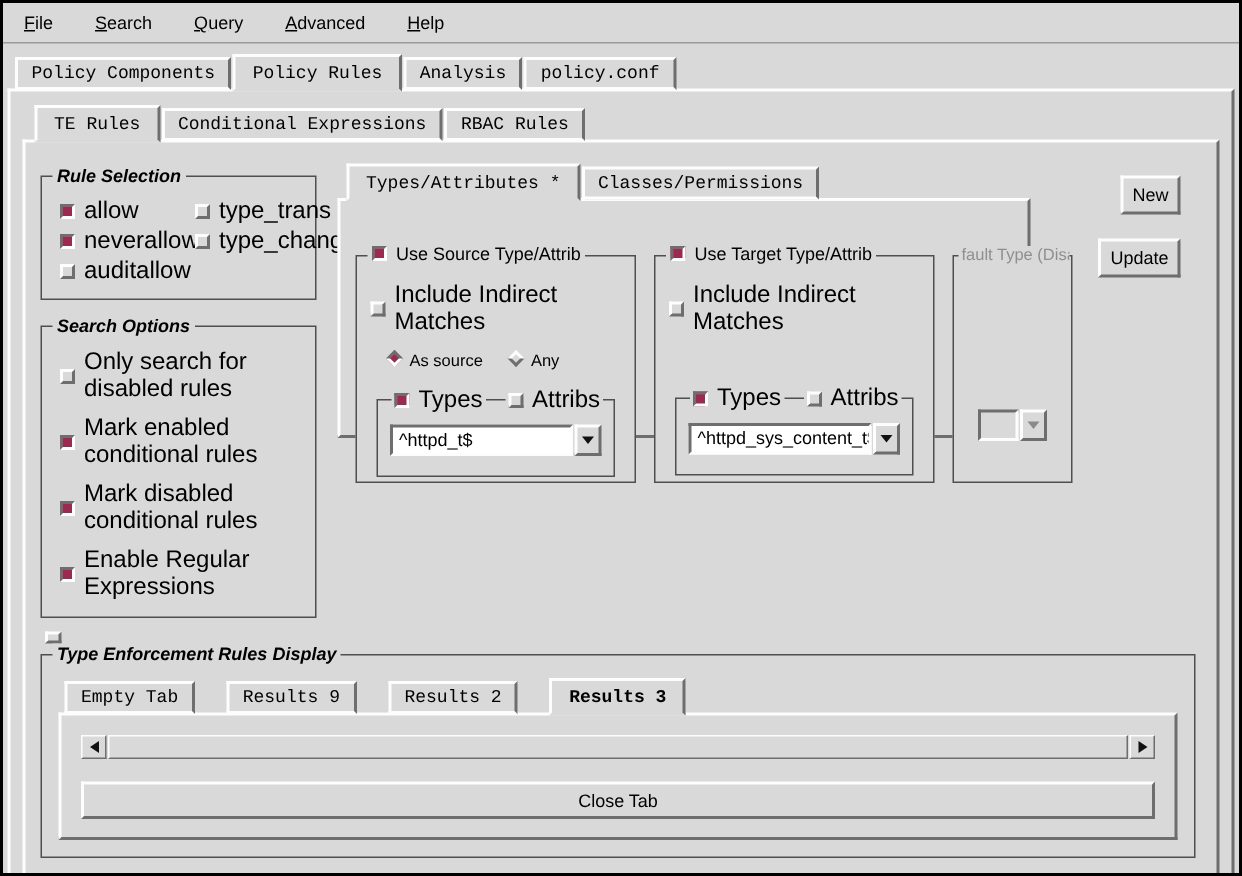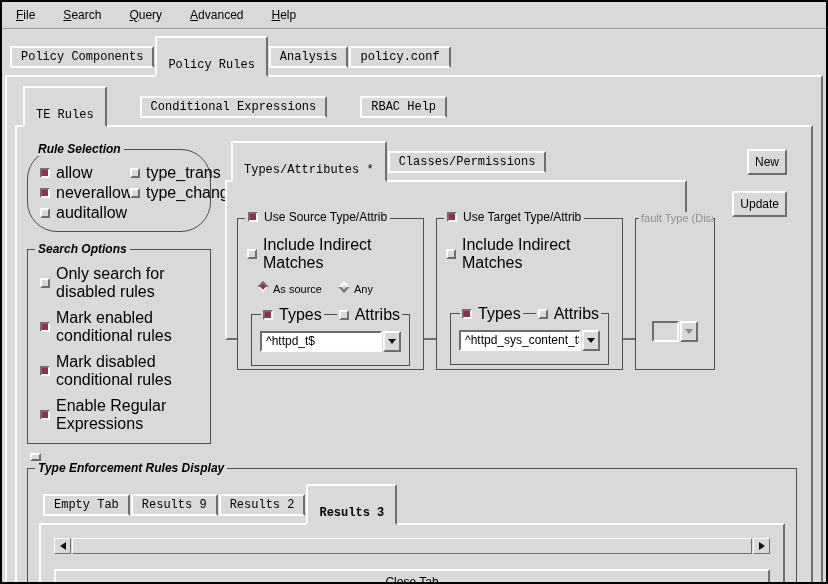--- a/index.html
+++ b/index.html
@@ -17,42 +17,42 @@
   .menu-item{display:inline-block;cursor:default;}
   .menu-item::first-letter{text-decoration:underline;}
   
   .tabbar{display:flex;align-items:center;position:relative;z-index:2;margin-bottom:-2px;font-family:Liberation Mono, monospace;}
   .tab{
     background:#d9d9d9;white-space:nowrap;cursor:default;
     border-top:2px solid #fdfdfd;border-left:2px solid #fdfdfd;border-right:2px solid #6e6e6e;
     border-bottom:2px solid #fdfdfd;
     padding:2px 9px;margin-right:1px;
   }
-  .tab.active{border-bottom-color:#d9d9d9;padding:20px 11px 3px;}
+  .tab.active{border-bottom-color:#d9d9d9;padding:4px 11px 3px;}
   .frame{background:#d9d9d9;border:2px solid;border-color:#fdfdfd #6e6e6e #6e6e6e #fdfdfd;position:relative;z-index:1;}
   .bold{font-weight:bold;}
   
   .main-tabbar{margin-left:8px;margin-top:7px;}
   .main-frame{flex:1;margin:0 3px 8px;display:flex;flex-direction:column;padding:9px 6px 6px;}
-  .sub-tabbar{margin-left:10px;gap:32px;}
+  .sub-tabbar{margin-left:10px;}
   .sub-frame{flex:1;margin:0 2px 2px;padding:12px 10px 14px;display:flex;flex-direction:column;}
   .top-row{display:flex;gap:14px;flex:none;align-items:flex-start;}
   
   .group{border:1px solid #4f4f4f;position:relative;background:#d9d9d9;}
   .group-title{position:absolute;top:-8px;left:7px;background:#d9d9d9;padding:0 3px;font-weight:bold;font-style:italic;white-space:nowrap;}
   .group-check{position:absolute;top:-9px;left:7px;background:#d9d9d9;padding:0 3px;display:flex;align-items:center;gap:6px;white-space:nowrap;}
   
   .check-row{display:flex;align-items:center;gap:6px;font-size:16px;cursor:default;}
   .cb{width:10px;height:10px;flex:none;border:2px solid;border-color:#fdfdfd #6e6e6e #6e6e6e #fdfdfd;background:#d9d9d9;}
   .cb.on{background:#9c2a4e;border-color:#6e6e6e #fdfdfd #fdfdfd #6e6e6e;}
   .radio{width:8px;height:8px;transform:rotate(45deg);flex:none;border:2px solid;border-color:#fdfdfd #6e6e6e #6e6e6e #fdfdfd;background:#d9d9d9;}
   .radio.on{background:#9c2a4e;border-color:#6e6e6e #fdfdfd #fdfdfd #6e6e6e;}
   
   .left-col{width:184px;flex:none;}
-  .rule-selection{margin-top:10px;padding:13px 6px 8px 12px;border-radius:30px;}
+  .rule-selection{margin-top:10px;padding:13px 6px 8px 12px;}
   .rs-grid{display:grid;grid-auto-flow:column;grid-template-rows:repeat(3,20px);grid-template-columns:90px auto;align-items:center;}
   .search-options{margin-top:17px;padding:15px 6px 10px 12px;}
   .so-col{display:flex;flex-direction:column;gap:8px;}
   
   .middle-col{width:462px;flex:none;display:flex;flex-direction:column;}
   .ta-tabbar{margin-left:6px;margin-top:2px;}
   .ta-frame{height:160px;padding:36px 10px 0;display:flex;gap:12px;}
   .src-group,.tgt-group{width:187px;height:152px;padding:14px 9px 0;flex:none;}
   .dft-group{width:80px;height:152px;flex:none;position:relative;}
   .indirect-row{margin-top:3px;}
@@ -70,21 +70,21 @@
   .disabled-label{color:#8f8f8f;font-size:11px;position:absolute;top:-7px;left:3px;background:#d9d9d9;padding:0 2px;max-width:74px;overflow:hidden;white-space:nowrap;}
   .mini-combo{display:flex;height:21px;width:46px;margin:102px auto 0;}
   .mini-entry{flex:1;background:#d9d9d9;border:2px solid;border-color:#6e6e6e #fdfdfd #fdfdfd #6e6e6e;}
   
   .right-col{width:86px;flex:none;padding-top:10px;display:flex;flex-direction:column;gap:16px;align-items:flex-end;}
   .btn{padding:4px 6px;text-align:center;cursor:default;}
   
   .sash{width:11px;height:8px;margin:9px 0 7px 3px;flex:none;}
   
   .results-group{flex:1;margin-right:4px;padding:15px 11px 11px;display:flex;flex-direction:column;}
-  .results-tabbar{margin-left:4px;}
+  .results-tabbar{margin-left:4px;gap:20px;}
   .results-frame{flex:1;padding:11px 13px 12px;display:flex;flex-direction:column;}
   .textbox{height:80px;flex:none;background:#fff;border:2px solid #141414;font-family:"DejaVu Sans Mono",monospace;font-size:12px;line-height:15px;padding:0 4px;white-space:pre;overflow:hidden;}
   .rule-line,.summary-line{white-space:pre;}
   .hscroll{height:16px;flex:none;display:flex;margin-top:2px;}
   .scroll-btn{width:17px;flex:none;background:#d9d9d9;border:1px solid;border-color:#fdfdfd #6e6e6e #6e6e6e #fdfdfd;display:flex;align-items:center;justify-content:center;cursor:default;}
   .scroll-thumb{flex:1;background:#d9d9d9;border:1px solid;border-color:#fdfdfd #6e6e6e #6e6e6e #fdfdfd;margin:0 1px;}
   .tri-left{width:0;height:0;border-top:4px solid transparent;border-bottom:4px solid transparent;border-right:6px solid #111;}
   .tri-right{width:0;height:0;border-top:4px solid transparent;border-bottom:4px solid transparent;border-left:6px solid #111;}
   .close-btn{margin-top:15px;height:25px;width:100%;}
 </style>
@@ -106,21 +106,21 @@
     <div class="tab active">Policy Rules</div>
     <div class="tab">Analysis</div>
     <div class="tab">policy.conf</div>
   </div>
 
   <div class="frame main-frame">
 
     <div class="tabbar sub-tabbar">
       <div class="tab active">TE Rules</div>
       <div class="tab">Conditional Expressions</div>
-      <div class="tab">RBAC Help</div>
+      <div class="tab">RBAC Rules</div>
     </div>
 
     <div class="frame sub-frame">
 
       <div class="top-row">
 
         <div class="left-col">
 
           <div class="group rule-selection">
             <div class="group-title">Rule Selection</div>

